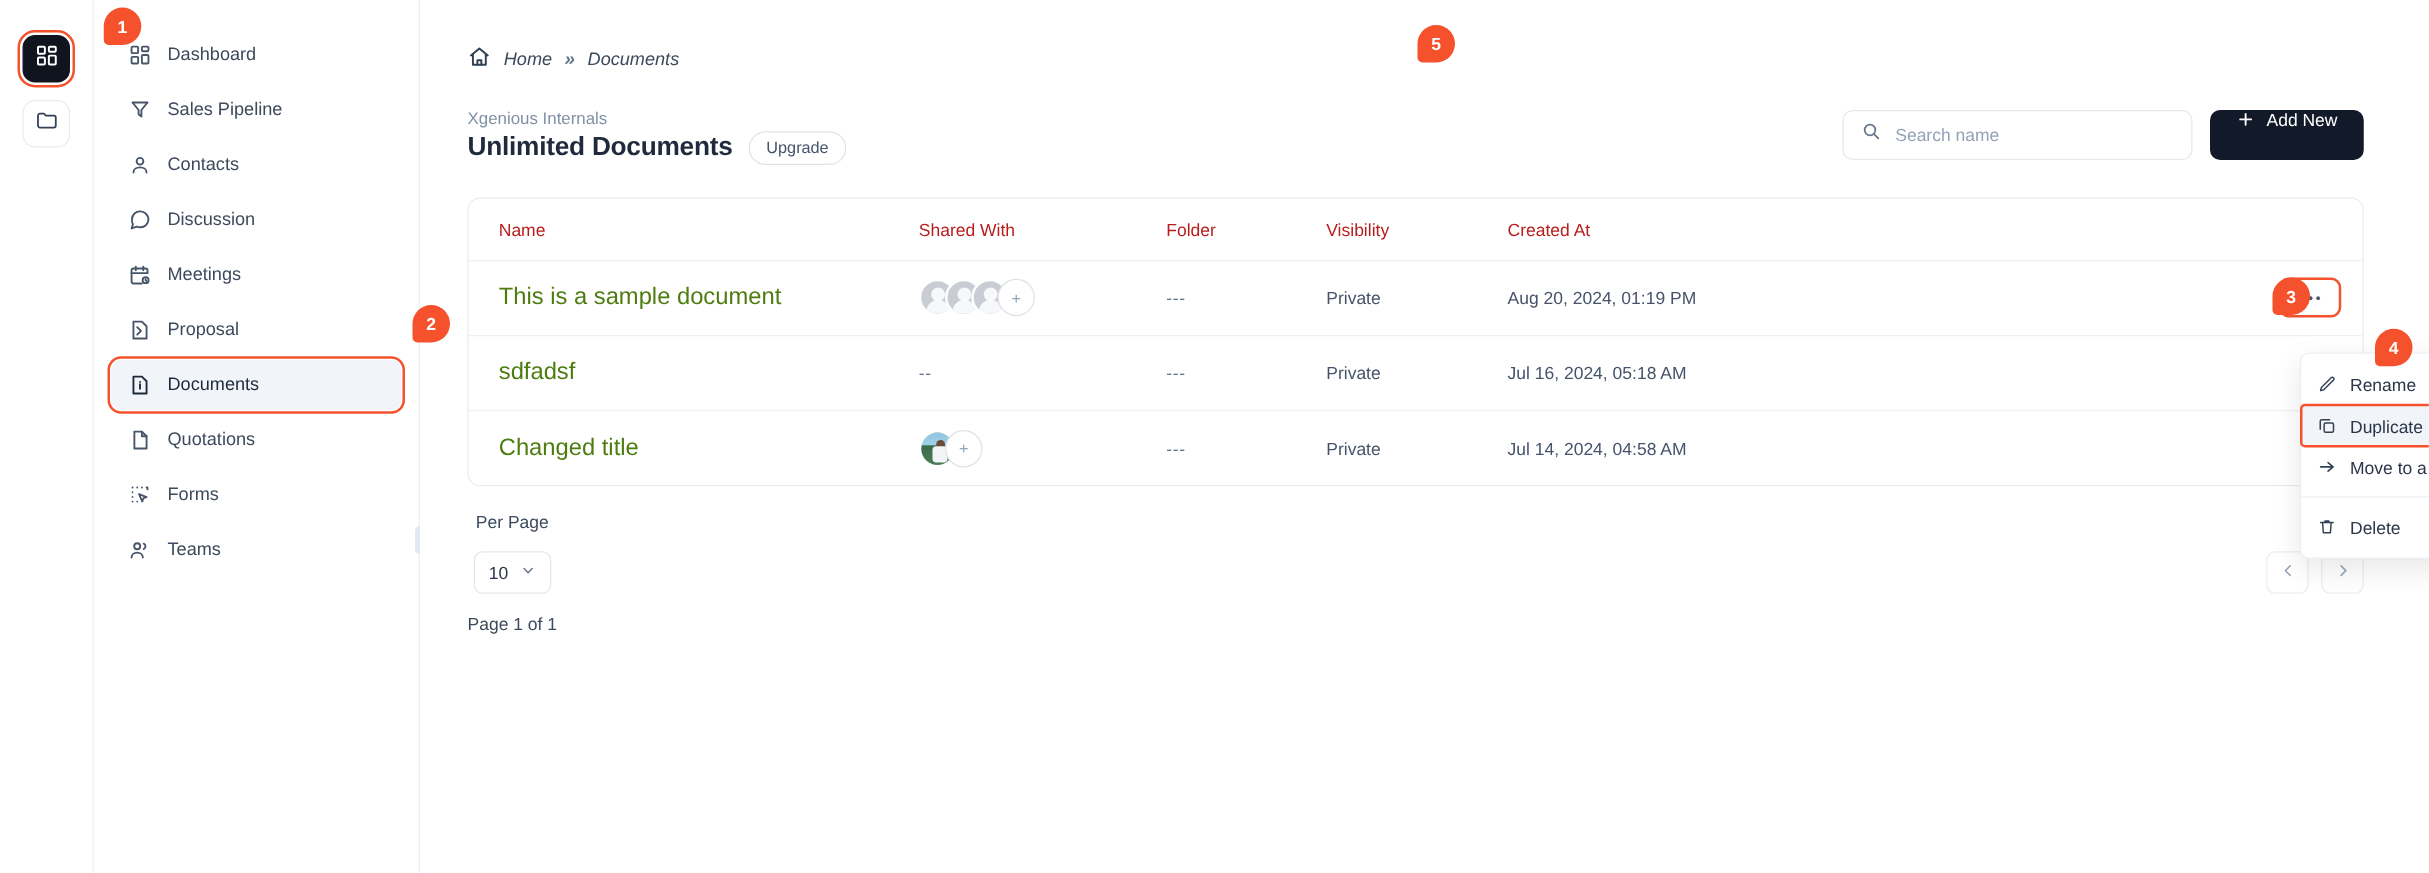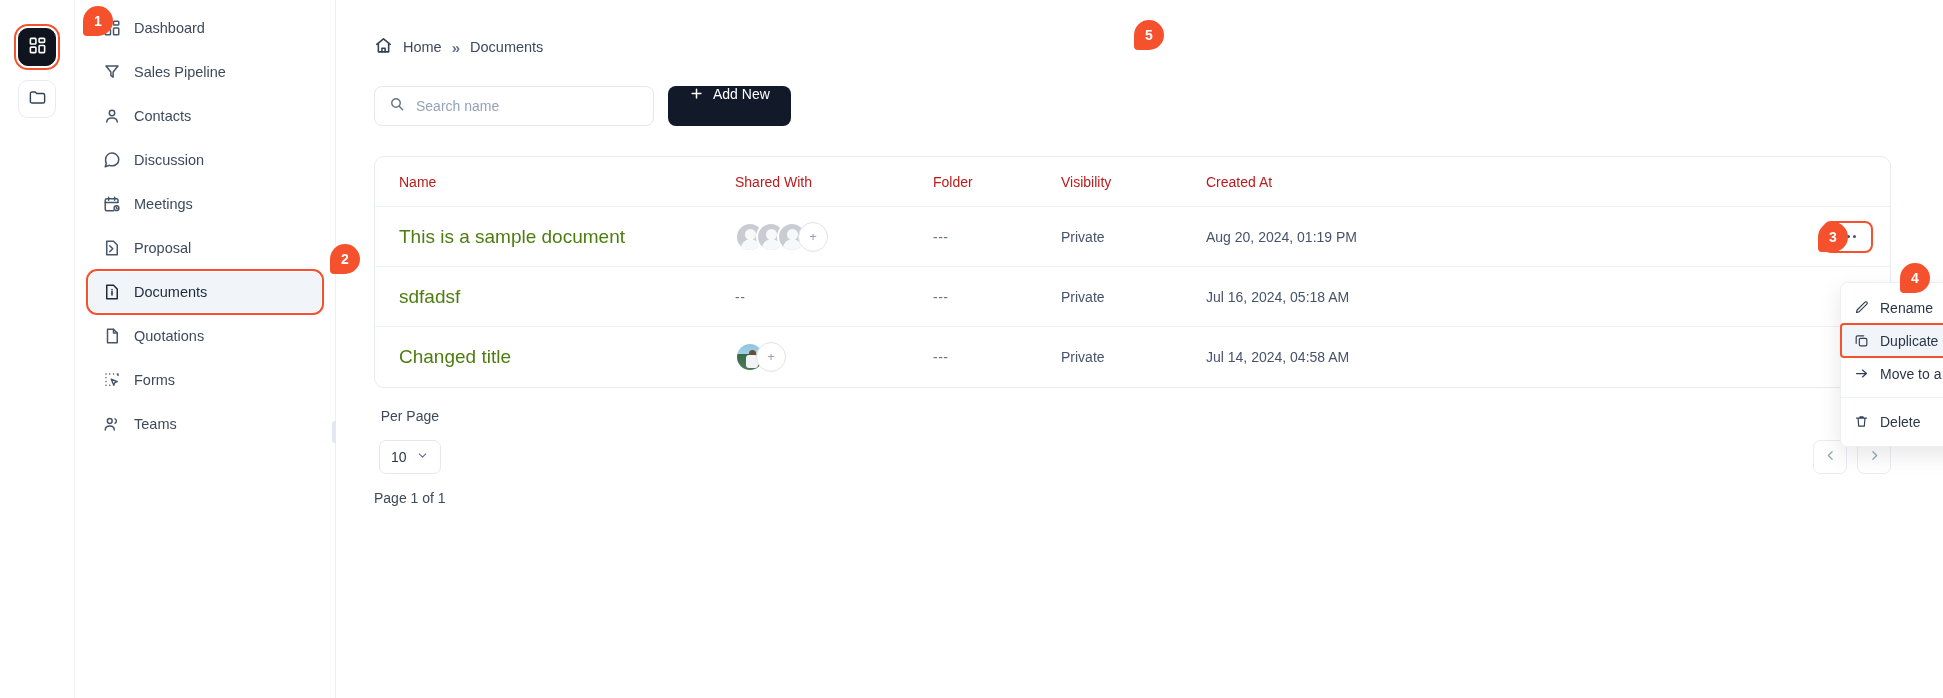--- a/index.html
+++ b/index.html
@@ -27,21 +27,21 @@
   .rail-btn.active svg { stroke: #ffffff; }
   .rail-btn svg { stroke: #334155; }
   .rail-btn.sel-outline {
     outline: 2px solid #f4512c; outline-offset: 2px; border-radius: 10px;
   }
 
   
   .sidebar {
     width: 262px; flex: 0 0 262px; height: 698px;
     border-left: 1px solid #eceff3; border-right: 1px solid #eceff3;
-    background: #ffffff; padding-top: 8px; position: relative;
+    background: #ffffff; padding-top: 24px; position: relative;
   }
   .nav-item {
     display: flex; align-items: center; gap: 13px;
     height: 40px; margin: 0 14px 4px 14px; padding: 0 14px;
     border-radius: 8px; color: #3d4a5c; font-size: 14.5px;
     white-space: nowrap;
   }
   .nav-item.active { background: #f1f5f9; color: #1e293b; font-weight: 400;}
   .nav-item.sel-outline { outline: 2px solid #f4512c; outline-offset: 1px; }
   .nav-ico { width: 18px; height: 18px; flex: 0 0 18px; display:block; }
@@ -50,21 +50,21 @@
     position: absolute; right: -4px; top: 421px;
     width: 7px; height: 22px; border-radius: 4px;
     background: #e2e8f0;
   }
 
   
   .main { flex: 1; height: 698px; background: #ffffff; position: relative; }
 
   .crumb {
     display: flex; align-items: center; gap: 10px;
-    padding: 36px 0 0 38px; font-size: 14.5px; color: #3d4a5c;
+    padding: 36px 0 0 38px; font-size: 14.5px; color: #3d4a5c; font-style: italic;
   }
   .crumb .sep { color: #64748b; font-weight: 700; font-size: 15px; }
   .crumb a { color: #3d4a5c; text-decoration: none; }
 
   .head-row {
     display: flex; align-items: flex-end; justify-content: space-between;
     padding: 28px 52px 0 38px;
   }
   .eyebrow { font-size: 13.5px; color: #8290a4; margin-bottom: 3px; }
   .title-line { display: flex; align-items: center; gap: 13px; }
@@ -332,20 +332,27 @@
             <path d="M5.5 9.7V20h13V9.7"></path>
             <path d="M10 20v-4.5h4V20"></path>
         </svg>
       </span>
       <a href="#">Home</a>
       <span class="sep">»</span>
       <span>Documents</span>
     </div>
 
     <div class="head-row">
+      <div>
+        <div class="eyebrow">Xgenious Internals</div>
+        <div class="title-line">
+          <div class="page-title">Unlimited Documents</div>
+          <div class="upgrade-pill">Upgrade</div>
+        </div>
+      </div>
 
       <div class="head-actions">
         <div class="search-box">
           <span>
             <svg width="16" height="16" viewBox="0 0 24 24" fill="none" stroke="#64748b" stroke-width="2.1" stroke-linecap="round">
               <circle cx="10.5" cy="10.5" r="6.4"></circle>
                 <path d="M15.4 15.4L20.5 20.5"></path>
             </svg>
           </span>
           <input type="text" placeholder="Search name" style="">

